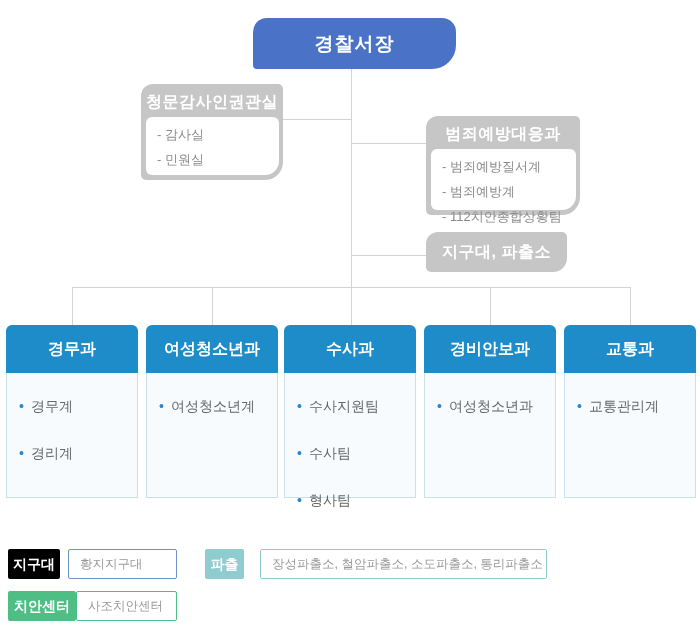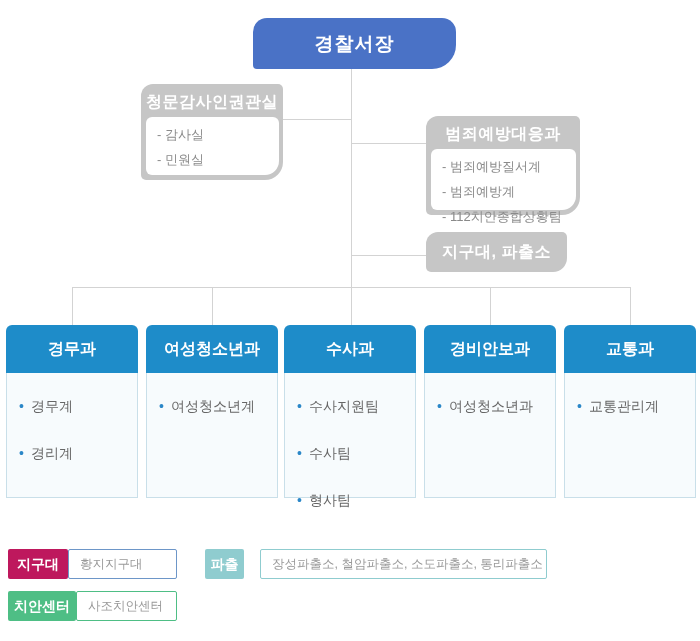--- a/index.html
+++ b/index.html
@@ -126,21 +126,21 @@
         </div>
       </div>
       <div class="dept" style="left: 564px;">
         <div class="dept-header">교통과</div>
         <div class="dept-body">
           <div class="team">교통관리계</div>
         </div>
       </div>
     </div>
 
-  <div class="tag" style="left:8px;top:549px;width:60px;background:#be185d">지구대</div>
+  <div class="tag" style="left:8px;top:549px;width:52px;background:#000000">지구대</div>
   <div class="tag-value" style="left:68px;top:549px;width:109px;border-color:#6D96C8">황지지구대</div>
 
   <div class="tag" style="left:205px;top:549px;width:39px;background:#8FCCCF">파출소</div>
   <div class="tag-value" style="left:260px;top:549px;width:287px;border-color:#8FCCCF">장성파출소, 철암파출소, 소도파출소, 통리파출소</div>
 
   <div class="tag" style="left:8px;top:591px;width:68px;background:#4EBE85">치안센터</div>
   <div class="tag-value" style="left:76px;top:591px;width:101px;border-color:#4EBE85">사조치안센터</div>
 
 </div>
 

